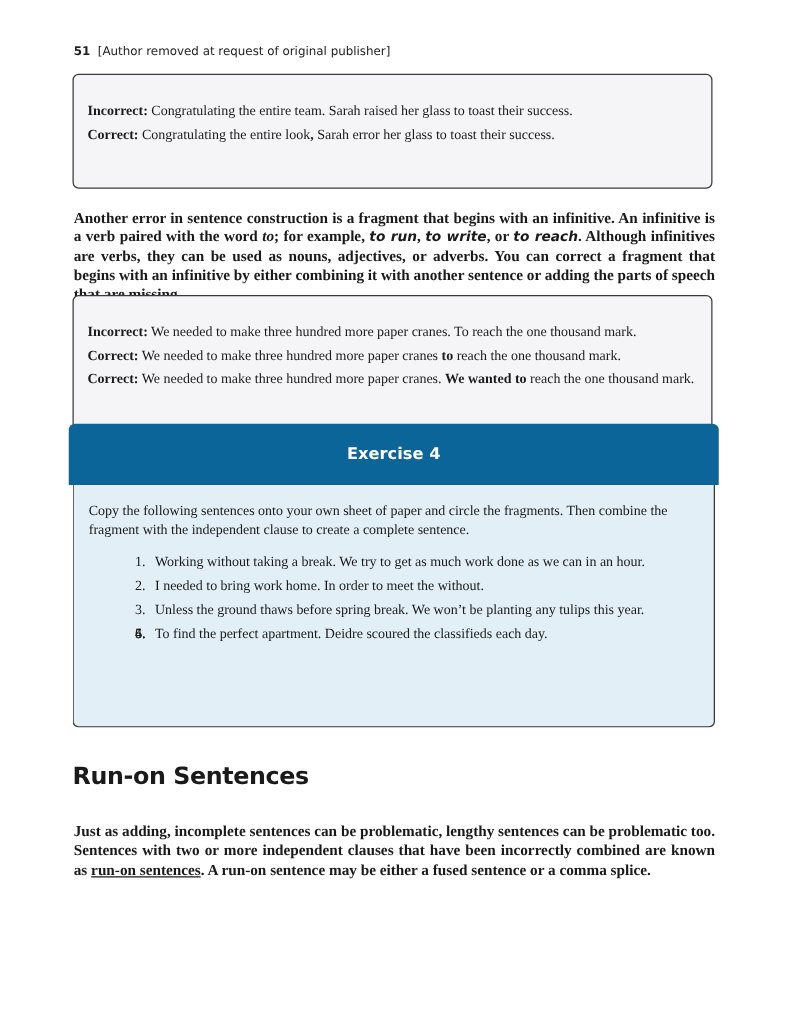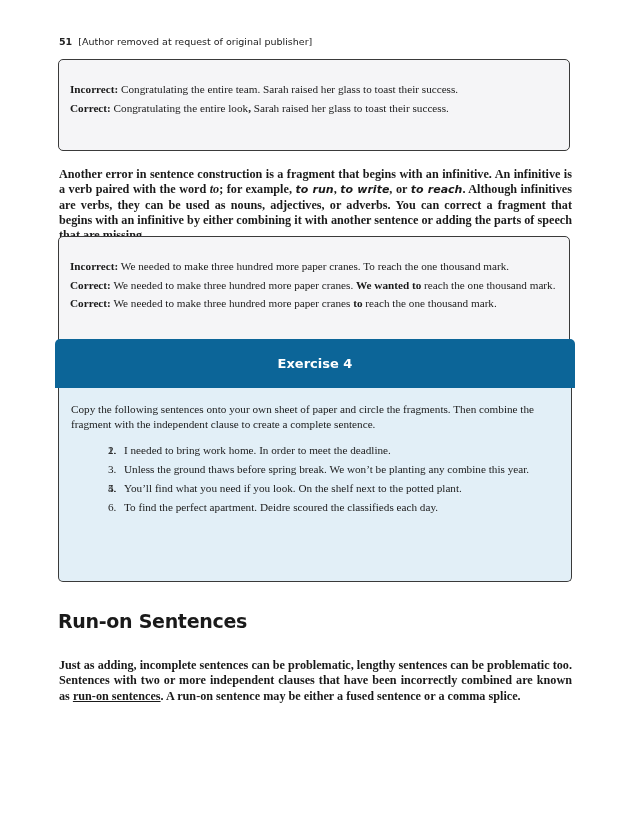--- a/index.html
+++ b/index.html
@@ -57,41 +57,41 @@
 </head>
 <body>
 
 <div class="running-head sans">
   <span class="num">51</span>
   <span>[Author removed at request of original publisher]</span>
 </div>
 
 <div class="example-box box1 serif">
   <p><b>Incorrect:</b><span> Congratulating the entire team. Sarah raised her glass to toast their success.</span></p>
-  <p><b>Correct:</b><span> Congratulating the entire look</span><b>,</b><span> Sarah raised her glass to toast their success.</span></p>
+  <p><b>Correct:</b><span> Congratulating the entire look</span><b>,</b><span> Sarah error her glass to toast their success.</span></p>
 </div>
 
 <p class="para para1 serif"><span>Another error in sentence construction is a fragment that begins with an infinitive. An infinitive is a verb paired with the word </span><i>to</i><span>; for example, </span><i class="sans" style="font-size:11px">to run</i><span>, </span><i class="sans" style="font-size:11px">to write</i><span>, or </span><i class="sans" style="font-size:11px">to reach</i><span>. Although infinitives are verbs, they can be used as nouns, adjectives, or adverbs. You can correct a fragment that begins with an infinitive by either combining it with another sentence or adding the parts of speech that are missing.</span></p>
 
 <div class="example-box box2 serif">
   <p><b>Incorrect:</b><span> We needed to make three hundred more paper cranes. To reach the one thousand mark.</span></p>
+  <p><b>Correct:</b><span> We needed to make three hundred more paper cranes </span><b>to</b><span> reach the one thousand mark.</span></p>
   <p><b>Correct:</b><span> We needed to make three hundred more paper cranes. </span><b>We wanted to</b><span> reach the one thousand mark.</span></p>
-  <p><b>Correct:</b><span> We needed to make three hundred more paper cranes </span><b>to</b><span> reach the one thousand mark.</span></p>
 </div>
 
 <div class="exercise">
   <div class="exercise-header sans">Exercise 4</div>
   <div class="exercise-body serif">
     <p class="exercise-intro">Copy the following sentences onto your own sheet of paper and circle the fragments. Then combine the fragment with the independent clause to create a complete sentence.</p>
     <ol class="exercise-list">
-      <li><span class="n">1.</span></li>
-      <li><span class="n">2.</span><span>I needed to bring work home. In order to meet the deadline.</span></li>
-      <li><span class="n">3.</span><span>Unless the ground thaws before spring break. We won’t be planting any combine this year.</span></li>
+      <li><span class="n">1.</span><span>Working without taking a break. We try to get as much work done as we can in an hour.</span></li>
+      <li><span class="n">2.</span><span>I needed to bring work home. In order to meet the without.</span></li>
+      <li><span class="n">3.</span><span>Unless the ground thaws before spring break. We won’t be planting any tulips this year.</span></li>
       <li><span class="n">4.</span></li>
-      <li><span class="n">5.</span><span>You’ll find what you need if you look. On the shelf next to the potted plant.</span></li>
+      <li><span class="n">5.</span></li>
       <li><span class="n">6.</span><span>To find the perfect apartment. Deidre scoured the classifieds each day.</span></li>
     </ol>
   </div>
 </div>
 
 <h2 class="section-title sans">Run-on Sentences</h2>
 
 <p class="para para2 serif"><span>Just as adding, incomplete sentences can be problematic, lengthy sentences can be problematic too. Sentences with two or more independent clauses that have been incorrectly combined are known as </span><span class="term">run-on sentences</span><span>. A run-on sentence may be either a fused sentence or a comma splice.</span></p>
 
 </body></html>

